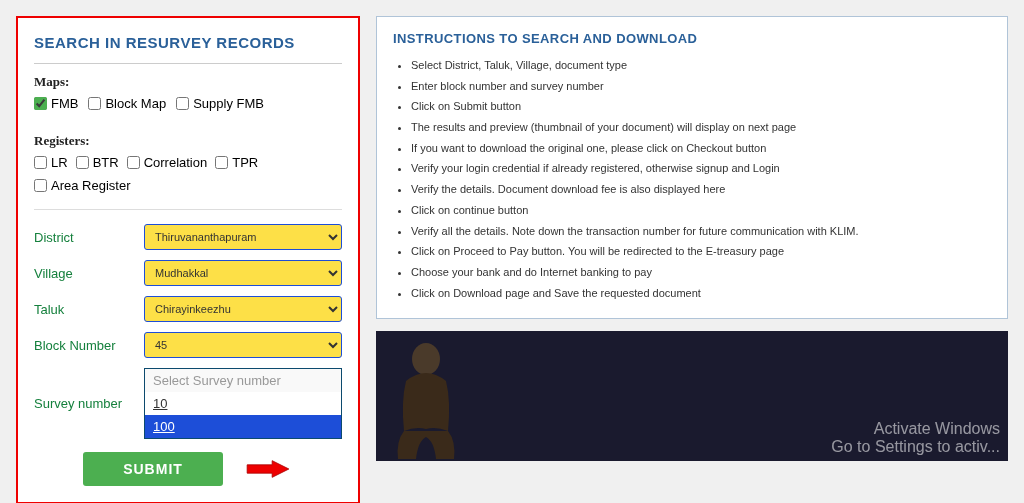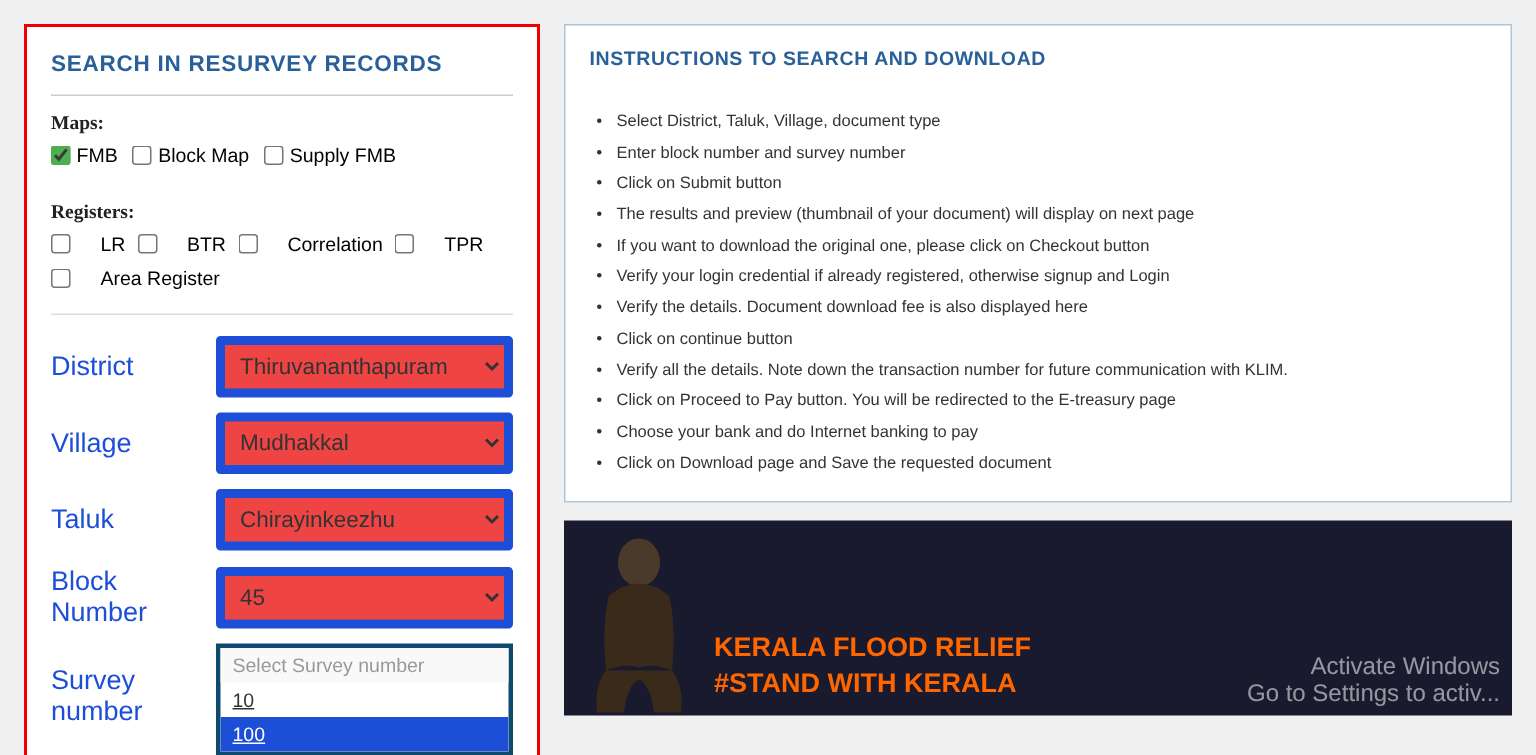--- a/index.html
+++ b/index.html
@@ -67,63 +67,63 @@
       display: flex;
       align-items: center;
       gap: 8px;
       margin-bottom: 16px;
       flex-wrap: wrap;
     }
 
     .registers-row label {
       display: flex;
       align-items: center;
-      gap: 20px;
+      gap: 4px;
       cursor: pointer;
     }
 
     .divider2 {
       border: none;
       border-top: 1px solid #ddd;
       margin-bottom: 14px;
     }
 
     .form-row {
       display: flex;
       align-items: center;
       margin-bottom: 10px;
     }
 
     .form-row label {
       width: 110px;
-      color: #1d4ed8;
-      font-size: 18px;
+      color: #15803d;
+      font-size: 13px;
     }
 
     .form-row select {
       flex: 1;
       padding: 5px 6px;
-      border: 6px solid #1d4ed8;
+      border: 1px solid #1d4ed8;
       border-radius: 3px;
-      font-size: 15px;
-      background: #ef4444;
+      font-size: 11px;
+      background: #fde047;
       color: #333;
     }
 
     .survey-container {
       position: relative;
     }
 
     .survey-dropdown {
       position: absolute;
       top: 0;
       left: 0;
       width: 100%;
       background: #fff;
-      border: 3px solid #0c4a6e;
+      border: 1px solid #0c4a6e;
       z-index: 10;
       font-size: 13px;
     }
 
     .survey-dropdown .sd-item {
       padding: 4px 8px;
       color: #333;
       text-decoration: underline;
     }
 
@@ -183,21 +183,21 @@
       border: 1px solid #b0c4d8;
       background: #fff;
       padding: 14px 16px;
     }
 
     .instructions-title {
       color: #2a6099;
       font-size: 13px;
       font-weight: bold;
       letter-spacing: 0.4px;
-      margin-bottom: 26px;
+      margin-bottom: 10px;
     }
 
     .instructions-list {
       padding-left: 18px;
       color: #333;
       line-height: 1.7;
     }
 
     .instructions-list li {
       margin-bottom: 2px;
@@ -364,25 +364,19 @@
       </ul>
   </div>
 
   <div class="kerala-banner">
 
     <svg class="person-silhouette" viewBox="0 0 80 120" xmlns="http://www.w3.org/2000/svg">
       <ellipse cx="40" cy="18" rx="14" ry="16" fill="#4a3a2a"></ellipse>
       <path d="M20,40 Q15,60 18,90 Q30,85 40,88 Q50,85 62,90 Q65,60 60,40 Q50,32 40,32 Q30,32 20,40Z" fill="#3a2a1a"></path>
       <path d="M18,90 Q10,100 12,118 L30,118 Q32,100 40,96 Q48,100 50,118 L68,118 Q70,100 62,90" fill="#3a2a1a"></path>
     </svg>
-    <div style="margin-left:90px;">
-      <div class="kerala-text">
-        <span>KERALA FLOOD RELIEF</span><br>
-        <span>#STAND WITH KERALA</span>
-      </div>
-    </div>
     <div class="windows-watermark">
       <div>Activate Windows</div>
       <div>Go to Settings to activ...</div>
     </div>
   </div>
 
 </div>
 
 </body></html>

